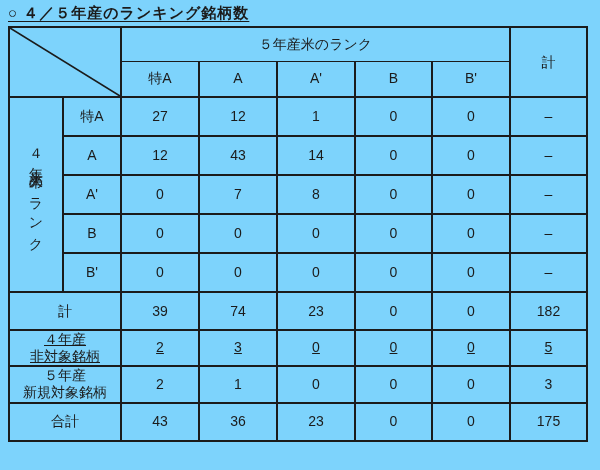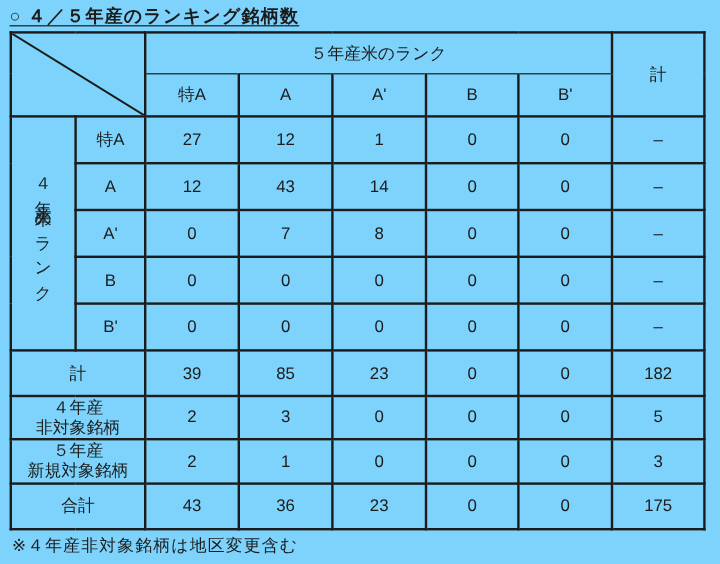--- a/index.html
+++ b/index.html
@@ -43,21 +43,21 @@
     overflow: hidden;
   }
   
   tr.hdr1 > td.group-hdr { border-bottom: 1px solid #1b1b1b; }
   tr.hdr2 > th { border-top: 1px solid #1b1b1b; }
 
   tr.hdr1 { height: 34px; }
   tr.hdr2 { height: 36px; }
   tr.body-row { height: 39px; }
   tr.sum-row { height: 38px; }
-  tr.sum-row-tall { height: 22px; }
+  tr.sum-row-tall { height: 22px; text-decoration: underline; }
   tr.sum-row-short { height: 37px; margin-left: 43px; }
 
   td.diag { position: relative; }
   td.diag svg { position: absolute; left: 0; top: 0; width: 100%; height: 100%; display: block; }
 
   td.num {
     text-align: right;
     padding-right: 10px;
     font-size: 15px;
   }
@@ -164,21 +164,21 @@
       <td class="num">0</td>
       <td class="num">0</td>
       <td class="num">0</td>
       <td class="num">0</td>
       <td class="dash">–</td>
     </tr>
 
     <tr class="sum-row">
       <td class="sum-label" colspan="2">計</td>
       <td class="num">39</td>
-      <td class="num">85</td>
+      <td class="num">74</td>
       <td class="num">23</td>
       <td class="num">0</td>
       <td class="num">0</td>
       <td class="num">182</td>
     </tr>
 
     <tr class="sum-row-tall">
       <td class="sum-label" colspan="2">４年産
 非対象銘柄</td>
       <td class="num">2</td>
@@ -205,15 +205,14 @@
       <td class="num">43</td>
       <td class="num">36</td>
       <td class="num">23</td>
       <td class="num">0</td>
       <td class="num">0</td>
       <td class="num">175</td>
     </tr>
   </tbody>
     </table>
 
-  <div class="footnote">※４年産非対象銘柄は地区変更含む</div>
 
 </div>
 
 </body></html>

